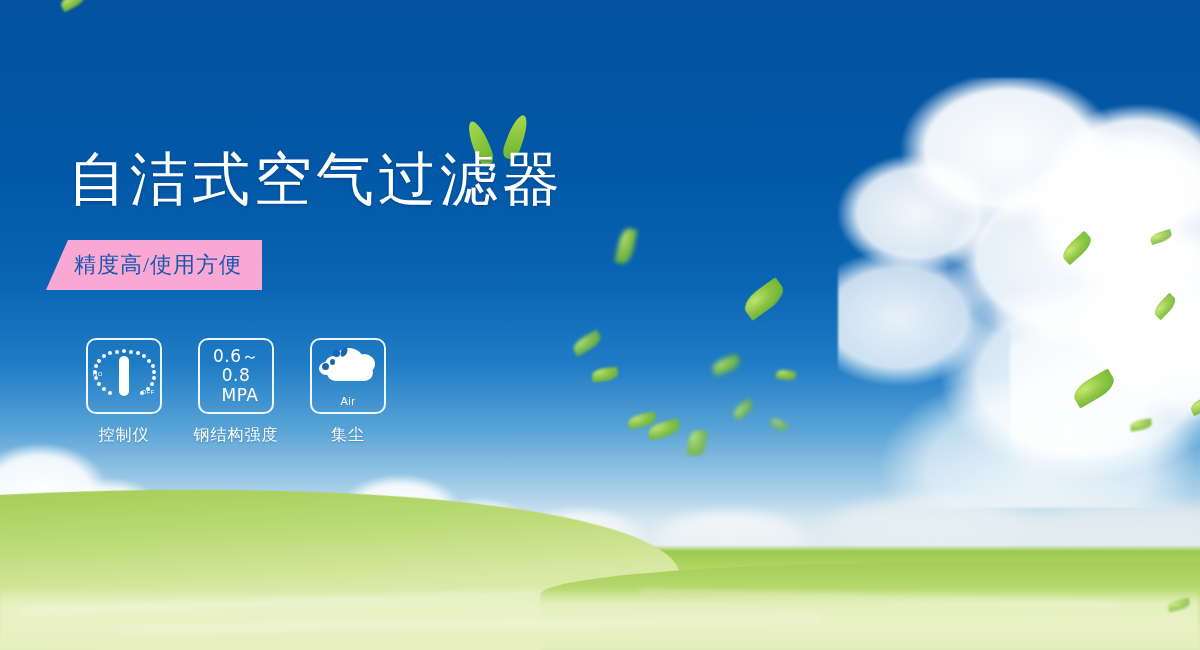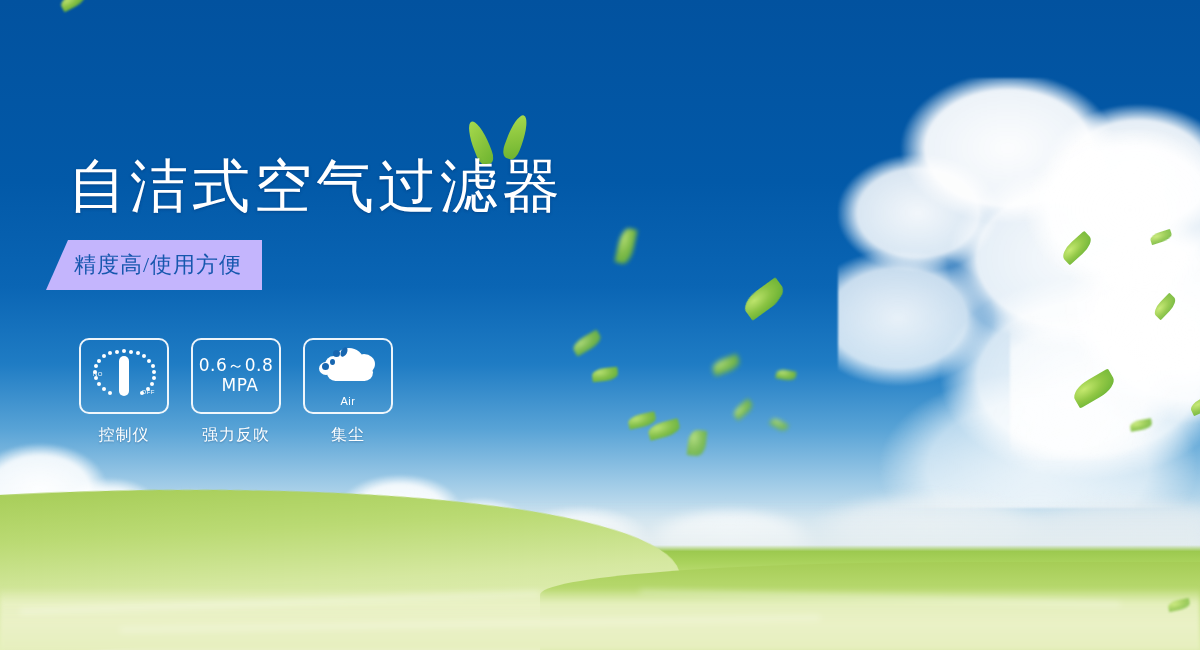--- a/index.html
+++ b/index.html
@@ -119,21 +119,21 @@
 
   
   .leaf{
     position:absolute;
     background:radial-gradient(ellipse at 30% 30%, #c3e86a 0%, #8ec63f 45%, #5aab2a 100%);
     border-radius:50% 6% 50% 6%;
   }
 
   
   .title{
-    position:absolute;left:68px;top:157px;
+    position:absolute;left:68px;top:150px;
     font-size:58px;letter-spacing:4px;color:#ffffff;
     font-weight:300;line-height:1;white-space:nowrap;
     font-family:"DejaVu Sans","Liberation Sans",sans-serif;
     text-shadow:0 1px 3px rgba(0,30,80,.35);
   }
   .title-leaves{position:absolute;left:470px;top:108px;width:70px;height:60px;}
   .tleaf{
     position:absolute;width:16px;height:46px;
     background:linear-gradient(150deg,#a9dc4e 0%, #8cc63e 50%, #6bb32f 100%);
     border-radius:60% 60% 45% 45% / 75% 75% 30% 30%;
@@ -144,34 +144,34 @@
   
   .subbar{position:absolute;left:68px;top:240px;height:50px;display:flex;}
   .sub-left{
     background:#10439a;color:#ffffff;
     display:flex;align-items:center;
     padding:0 34px 0 20px;
     font-size:22px;letter-spacing:1px;
     font-family:"DejaVu Sans","Liberation Sans",sans-serif;
   }
   .sub-right{
-    background:#c4b5fd;color:#1657ae;
+    background:#f9a8d4;color:#1657ae;
     display:flex;align-items:center;
     padding:0 20px 0 28px;
     font-size:22px;letter-spacing:1px;
     margin-left:-22px;
     clip-path:polygon(22px 0, 100% 0, 100% 100%, 0 100%);
     font-family:Liberation Serif, serif;
   }
 
   
   .features{position:absolute;left:68px;top:338px;display:flex;gap:0;}
   .feature{width:112px;display:flex;flex-direction:column;align-items:center;}
   .fbox{
-    width:90px;height:76px;border:2px solid rgba(255,255,255,.92);
+    width:76px;height:76px;border:2px solid rgba(255,255,255,.92);
     border-radius:10px;position:relative;
     display:flex;flex-direction:column;align-items:center;justify-content:center;
     box-sizing:border-box;
   }
   .fbox-text{
     color:#ffffff;text-align:center;line-height:1.15;
     font-size:17px;letter-spacing:.5px;
     font-family:"DejaVu Sans","Liberation Sans",sans-serif;
   }
   .fbox-text .l2{display:block;padding-left:8px;}
@@ -297,21 +297,21 @@
       <div class="flabel">控制仪</div>
     </div>
 
     <div class="feature">
       <div class="fbox">
         <div class="fbox-text">
           <span>0.6～0.8</span>
           <span class="l2">MPA</span>
         </div>
       </div>
-      <div class="flabel">强力反吹</div>
+      <div class="flabel">钢结构强度</div>
     </div>
 
 
 
     <div class="feature">
       <div class="fbox">
         <div class="cicon">
           <div class="puff" style="left:16px;top:2px;width:28px;height:24px;"></div>
           <div class="puff" style="left:34px;top:8px;width:22px;height:20px;"></div>
           <div class="puff" style="left:6px;top:10px;width:18px;height:17px;"></div>

